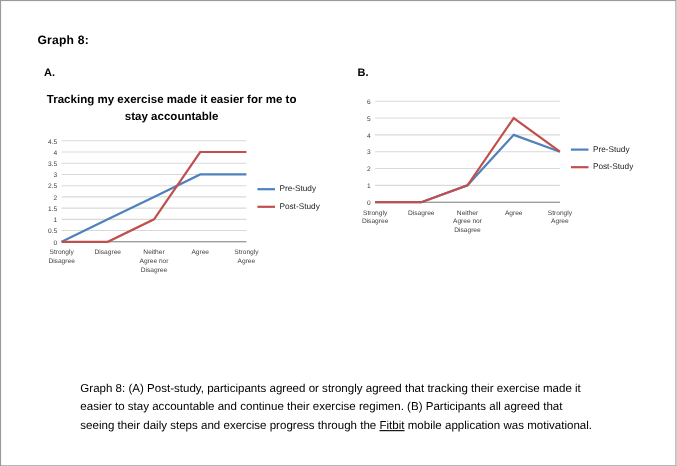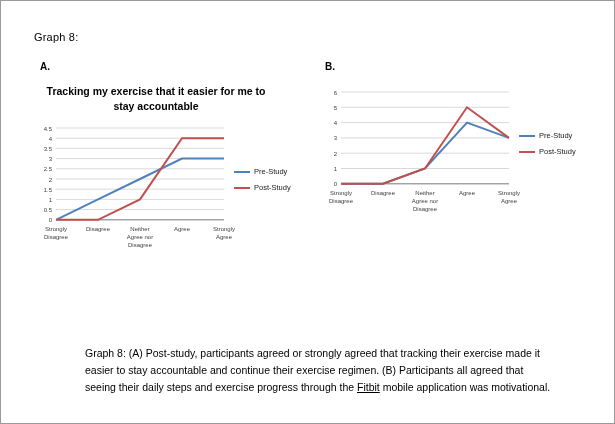--- a/index.html
+++ b/index.html
@@ -20,21 +20,21 @@
     height: 424px;
     box-sizing: border-box;
     border: 1px solid #9a9a9a;
     background: #ffffff;
   }
   .graph-title {
     position: absolute;
     left: 33px;
     top: 30px;
     font-size: 11px;
-    font-weight: normal;
+    font-weight: bold;
     letter-spacing: 0.2px;
   }
   .panel {
     position: absolute;
     top: 60px;
   }
   .panel-a { left: 33px; width: 265px; }
   .panel-b { left: 318px; width: 265px; }
   .panel-letter {
     font-size: 10px;
@@ -71,21 +71,21 @@
     white-space: nowrap;
   }
   .legend-swatch {
     width: 16px;
     height: 2px;
     margin-right: 4px;
     display: inline-block;
   }
   .caption {
     position: absolute;
-    left: 84px;
+    left: 72px;
     top: 344px;
     width: 466px;
     font-size: 10.5px;
     line-height: 17px;
     color: #000000;
   }
   .caption u { text-decoration: underline; }
   .tick-label {
     font-size: 6px;
     fill: #404040;
@@ -99,21 +99,21 @@
 </style>
 </head>
 <body>
 
 <div class="page">
 
   <div class="graph-title">Graph 8:</div>
 
   <div class="panel panel-a">
     <div class="panel-letter">A.</div>
-    <div class="panel-title">Tracking my exercise that it easier for me to stay accountable</div>
+    <div class="panel-title">Tracking my exercise made it easier for me to stay accountable</div>
     <div class="chart-wrap">
       <svg class="chart" width="262" height="160" viewBox="0 0 262 160">
 
         <g>
           <line x1="22" y1="8" x2="190" y2="8" stroke="#D9D9D9" stroke-width="1"></line>
           <line x1="22" y1="18.2" x2="190" y2="18.2" stroke="#D9D9D9" stroke-width="1"></line>
           <line x1="22" y1="28.4" x2="190" y2="28.4" stroke="#D9D9D9" stroke-width="1"></line>
           <line x1="22" y1="38.6" x2="190" y2="38.6" stroke="#D9D9D9" stroke-width="1"></line>
           <line x1="22" y1="48.8" x2="190" y2="48.8" stroke="#D9D9D9" stroke-width="1"></line>
           <line x1="22" y1="59" x2="190" y2="59" stroke="#D9D9D9" stroke-width="1"></line>

